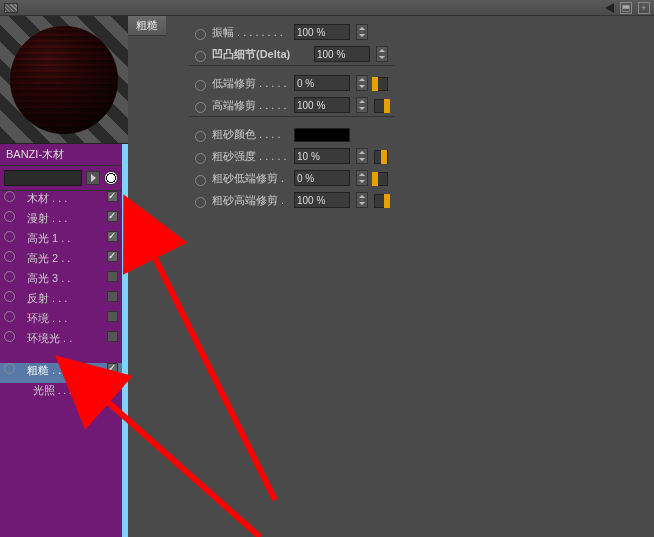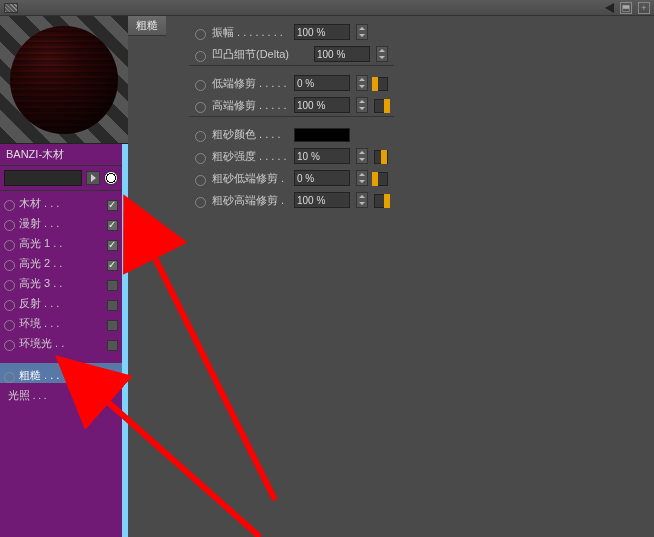--- a/index.html
+++ b/index.html
@@ -90,24 +90,24 @@
   }
   .tri-right { width:0;height:0;border-top:4px solid transparent;border-bottom:4px solid transparent;border-left:5px solid #ccc;}
   .target-icon {
     width: 14px; height: 14px;
     border-radius: 50%;
     background: radial-gradient(circle,#fff 0 4px,#000 4px 5px,#fff 5px 7px);
     border: 1px solid #333;
   }
   .attr-list { flex: 1; }
   .attr-row {
-    display: flex; align-items: flex-end;
+    display: flex; align-items: flex-start;
     height: 20px;
     padding: 0 4px;
-    gap: 4px;
+    gap: 12px;
   }
   .attr-row.selected { background: #5878a8; color: #fff; margin-top: 12px; }
   .radio {
     width: 11px; height: 11px;
     border: 1px solid #888;
     border-radius: 50%;
     flex-shrink: 0;
     position: relative;
   }
   .attr-label { flex: 1; white-space: nowrap; overflow: hidden; }
@@ -119,21 +119,21 @@
     flex-shrink: 0;
   }
   .check.on::after {
     content: '✓';
     position: absolute;
     top: -2px; left: 0;
     color: #eee;
     font-size: 10px;
   }
   .check.off { background: #555; }
-  .attr-row.noradio { padding-left: 8px; font-family: Liberation Serif, serif; }
+  .attr-row.noradio { padding-left: 33px; font-family: Liberation Serif, serif; }
 
   .right-panel {
     flex: 1;
     background: #4a4a4a;
     display: flex; flex-direction: row; gap: 23px;
   }
   .panel-header {
     background: linear-gradient(#6a6a6a,#575757);
     height: 20px;
     display: flex; align-items: center;
@@ -143,21 +143,21 @@
   }
   .params { padding: 2px 0; }
   .param-row {
     display: flex; align-items: flex-end;
     height: 22px;
     padding: 0 6px;
     gap: 6px;
   }
   .param-row .radio { margin-right: 0;}
   .param-label { width: 76px; color: #ccc; white-space: nowrap; overflow: hidden; }
-  .param-label.wide { width: 96px; }
+  .param-label.wide { width: 96px; font-weight: bold; }
   .num-field {
     width: 56px; height: 16px;
     background: #3a3a3a;
     border: 1px solid #222;
     color: #ddd;
     padding: 0 2px;
     display: flex; align-items: center;
     font-size: 10px;
   }
   .spinner {

